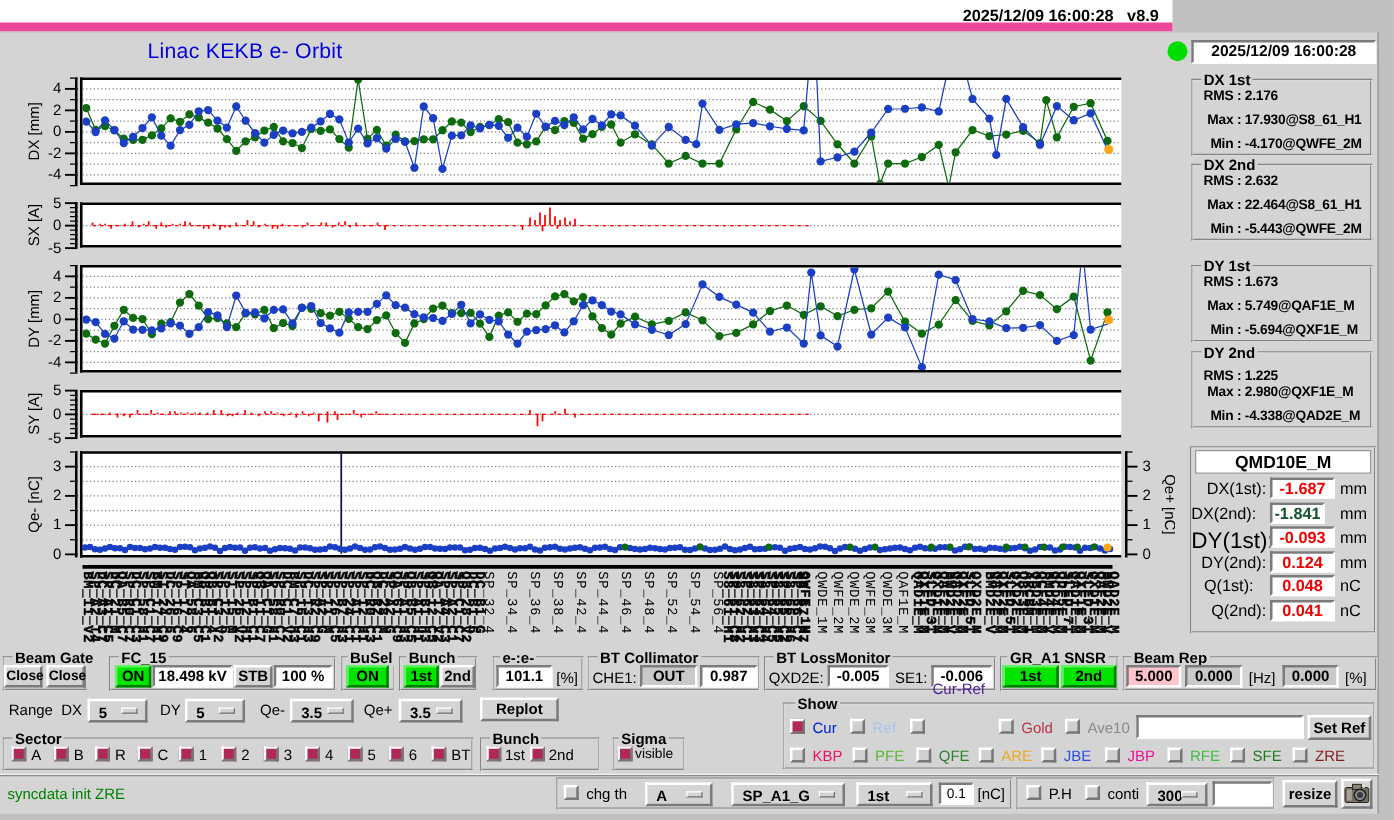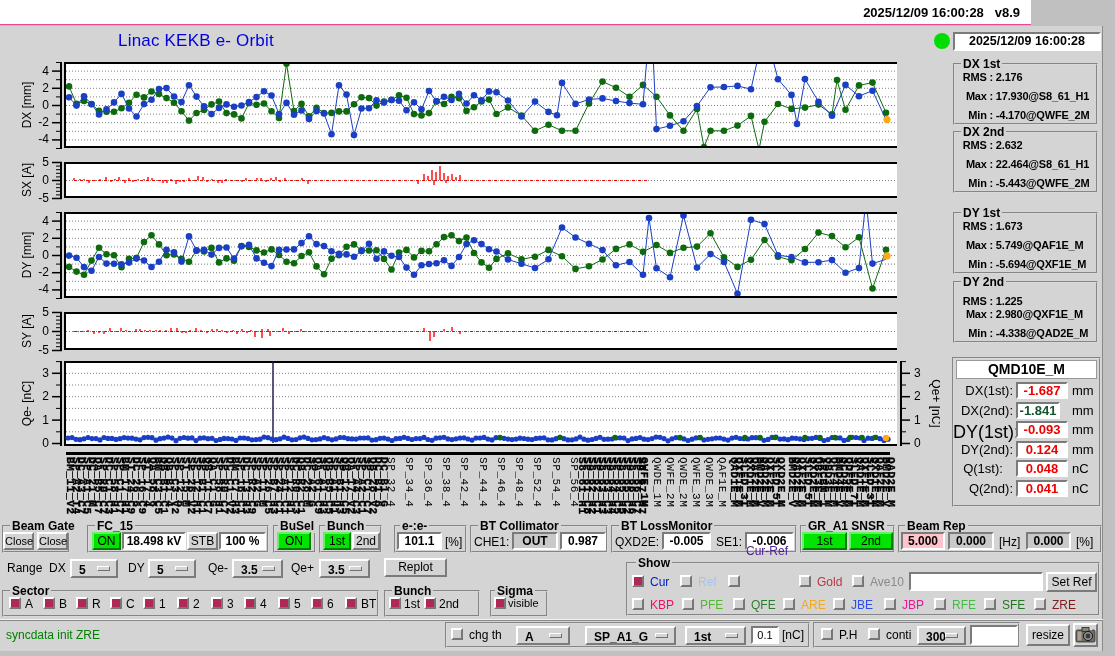--- a/index.html
+++ b/index.html
@@ -1,23 +1,23 @@
 <!DOCTYPE html>
 <html><head><meta charset="utf-8"><style>
 *{margin:0;padding:0;box-sizing:border-box}
 html,body{width:1115px;height:656px;background:#c0c0c0;overflow:hidden;
  font-family:"Liberation Sans",sans-serif;}
-#top{position:absolute;left:0;top:0;width:1031px;height:25px;background:#ffffff;border-bottom:1px solid #ec4899}
+#top{position:absolute;left:0;top:0;width:938px;height:25px;background:#ffffff;border-bottom:7px solid #ec4899}
 #top span{position:absolute;right:11px;top:5px;font-size:13px;font-weight:bold;color:#000;letter-spacing:0px}
 #main{position:absolute;left:0;top:26px;width:1103px;height:625px;background:#d4d4d4;border-right:1px solid #8a8a8a}
 .t{position:absolute;font-weight:normal;font-size:12px;color:#000;white-space:nowrap}
 .grp{position:absolute;border:2px groove #d9d9d9}
 .glab{position:absolute;top:-8px;background:#d4d4d4;font-weight:bold;font-size:12px;padding:0 2px;white-space:nowrap;line-height:14px}
 .btn{position:absolute;background:#d4d4d4;border:2px solid;border-color:#ffffff #7b7b7b #7b7b7b #ffffff;
- font-weight:normal;font-size:12px;text-align:center;color:#000}
+ font-weight:bold;font-size:12px;text-align:center;color:#000}
 .grn{background:#00e400;border-color:#63f263 #007c00 #007c00 #63f263 !important}
 .ent{position:absolute;background:#ffffff;border:2px solid;border-color:#7b7b7b #ffffff #ffffff #7b7b7b;
  font-weight:bold;font-size:12px;text-align:center;color:#000}
 .gray{background:#c9c9c9}
 .pink{background:#ffc3cb}
 .cb{position:absolute;width:12px;height:12px;background:#d0d0d0;border:2px solid;border-color:#ffffff #777777 #777777 #ffffff}
 .cbk{background:#b02858}
 .dd{position:absolute;background:#d4d4d4;border:2px solid;border-color:#ffffff #7b7b7b #7b7b7b #ffffff;font-weight:bold;font-size:12px;color:#000}
 .dd i{position:absolute;right:6px;top:50%;margin-top:-3px;width:13px;height:5px;background:#d4d4d4;border:1px solid;border-color:#ffffff #707070 #707070 #ffffff;font-style:normal}
 .dd b{position:absolute;left:7px;top:2px;font-weight:bold}
@@ -1031,21 +1031,21 @@
     <span class="glab" style="left:6px">DY 2nd</span>
   </div>
 <div class="srow" style="left:957px;top:295px;width:138px"><span style="display:inline-block;width:36px;text-align:right">RMS :</span>&nbsp;1.225</div>
 <div class="srow" style="left:957px;top:308px;width:138px"><span style="display:inline-block;width:36px;text-align:right">Max :</span>&nbsp;2.980@QXF1E_M</div>
 <div class="srow" style="left:957px;top:327px;width:138px"><span style="display:inline-block;width:36px;text-align:right">Min :</span>&nbsp;-4.338@QAD2E_M</div>
 <div style="position:absolute;left:952px;top:357px;width:149px;height:150px;border:2px groove #d9d9d9;background:#d4d4d4"></div>
 <div style="position:absolute;left:956px;top:360px;width:141px;height:19px;background:#ffffff;border:1px solid #999;font-weight:bold;font-size:14px;text-align:center;line-height:17px">QMD10E_M</div>
 <div class="t" style="left:953px;top:383.0px;width:60px;text-align:right;font-size:13px">DX(1st):</div>
 <div class="ent" style="left:1016px;top:382.0px;width:52px;height:17px;color:#ee0000;font-size:13px;line-height:14px">-1.687</div>
 <div class="t" style="left:1072px;top:383.0px;font-size:13px">mm</div>
-<div class="t" style="left:953px;top:402.6px;width:60px;text-align:right;font-size:13px">DX(2nd):</div>
+<div class="t" style="left:953px;top:402.6px;width:60px;font-size:13px">DX(2nd):</div>
 <div class="ent" style="left:1016px;top:401.6px;width:44px;height:17px;color:#14532d;font-size:13px;line-height:14px">-1.841</div>
 <div class="t" style="left:1072px;top:402.6px;font-size:13px">mm</div>
 <div class="t" style="left:953px;top:422.2px;width:60px;text-align:right;font-size:18px">DY(1st):</div>
 <div class="ent" style="left:1016px;top:421.2px;width:52px;height:17px;color:#ee0000;font-size:13px;line-height:14px">-0.093</div>
 <div class="t" style="left:1072px;top:422.2px;font-size:13px">mm</div>
 <div class="t" style="left:953px;top:441.8px;width:60px;text-align:right;font-size:13px">DY(2nd):</div>
 <div class="ent" style="left:1016px;top:440.8px;width:52px;height:17px;color:#ee0000;font-size:13px;line-height:14px">0.124</div>
 <div class="t" style="left:1072px;top:441.8px;font-size:13px">mm</div>
 <div class="t" style="left:953px;top:461.4px;width:60px;text-align:center;font-size:13px">Q(1st):</div>
 <div class="ent" style="left:1016px;top:460.4px;width:52px;height:17px;color:#ee0000;font-size:13px;line-height:14px">0.048</div>

